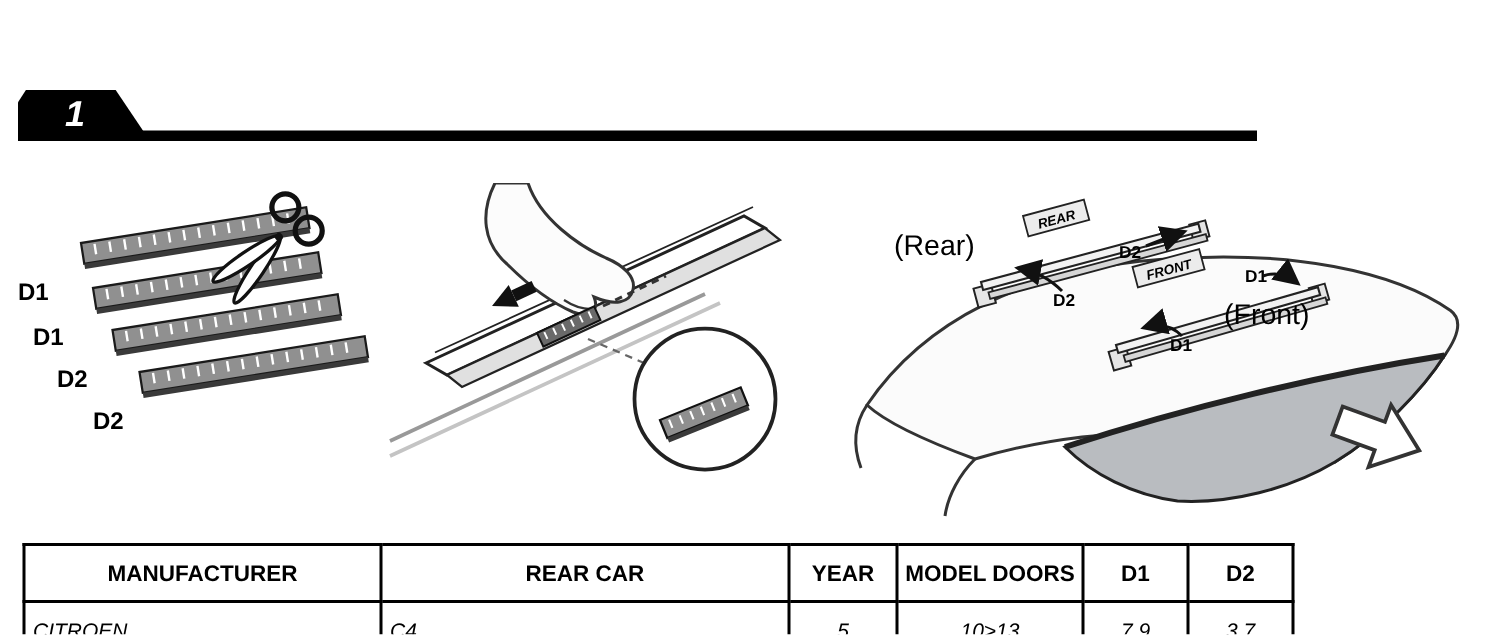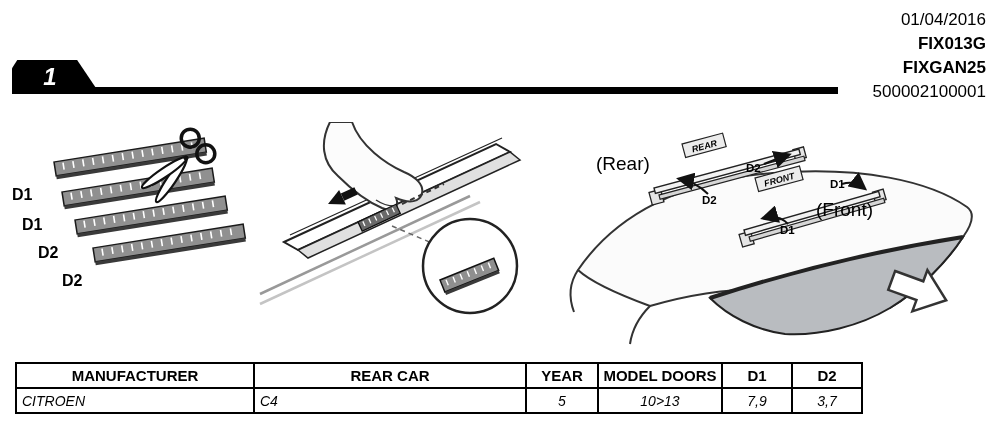--- a/index.html
+++ b/index.html
@@ -13,36 +13,30 @@
   .step-rule { position:absolute; left:12px; top:87px; width:826px; height:7px; background:#000; }
   .step-tab { position:absolute; left:12px; top:60px; width:88px; height:34px; background:#000;
               clip-path:polygon(0% 24%, 6% 0%, 74% 0%, 100% 100%, 0% 100%);
               display:flex; align-items:center; justify-content:center; }
   .step-num { color:#fff; font-weight:bold; font-style:italic; font-size:24px; padding-right:12px; }
 
   .illus { position:absolute; }
   .illus text { font-family:"Liberation Sans", sans-serif; fill:#000; }
 
   .spec-table { position:absolute; left:15px; top:362px; border-collapse:collapse; table-layout:fixed; background:#fff; }
-  .spec-table th, .spec-table td { border:2px solid #000; height:25px; overflow:hidden; white-space:nowrap; }
+  .spec-table th, .spec-table td { border:2px solid #000; height:38px; overflow:hidden; white-space:nowrap; }
   .spec-table th { font-size:15px; font-weight:bold; text-align:center; padding:1px 4px; }
   .spec-table td { font-size:14px; font-style:italic; text-align:center; padding:1px 5px; }
   .spec-table td.left { text-align:left;margin-left:28px; }
 </style>
 </head>
 <body>
 
 <div class="page">
 
-  <div class="header-right">
-    <div>01/04/2016</div>
-    <div class="bold">FIX013G</div>
-    <div class="bold">FIXGAN25</div>
-    <div>500002100001</div>
-  </div>
 
   <div class="step-rule"></div>
   <div class="step-tab">
     <span class="step-num">1</span>
   </div>
 
   <svg class="illus" style="left:10px; top:122px;" width="238" height="198" viewBox="0 0 238 198">
     <g transform="translate(44,40) rotate(-9)">
       <rect width="152" height="14" fill="#909090" stroke="#1a1a1a" stroke-width="1.5"></rect>
       <rect y="14" width="152" height="3.5" fill="#3a3a3a"></rect>

